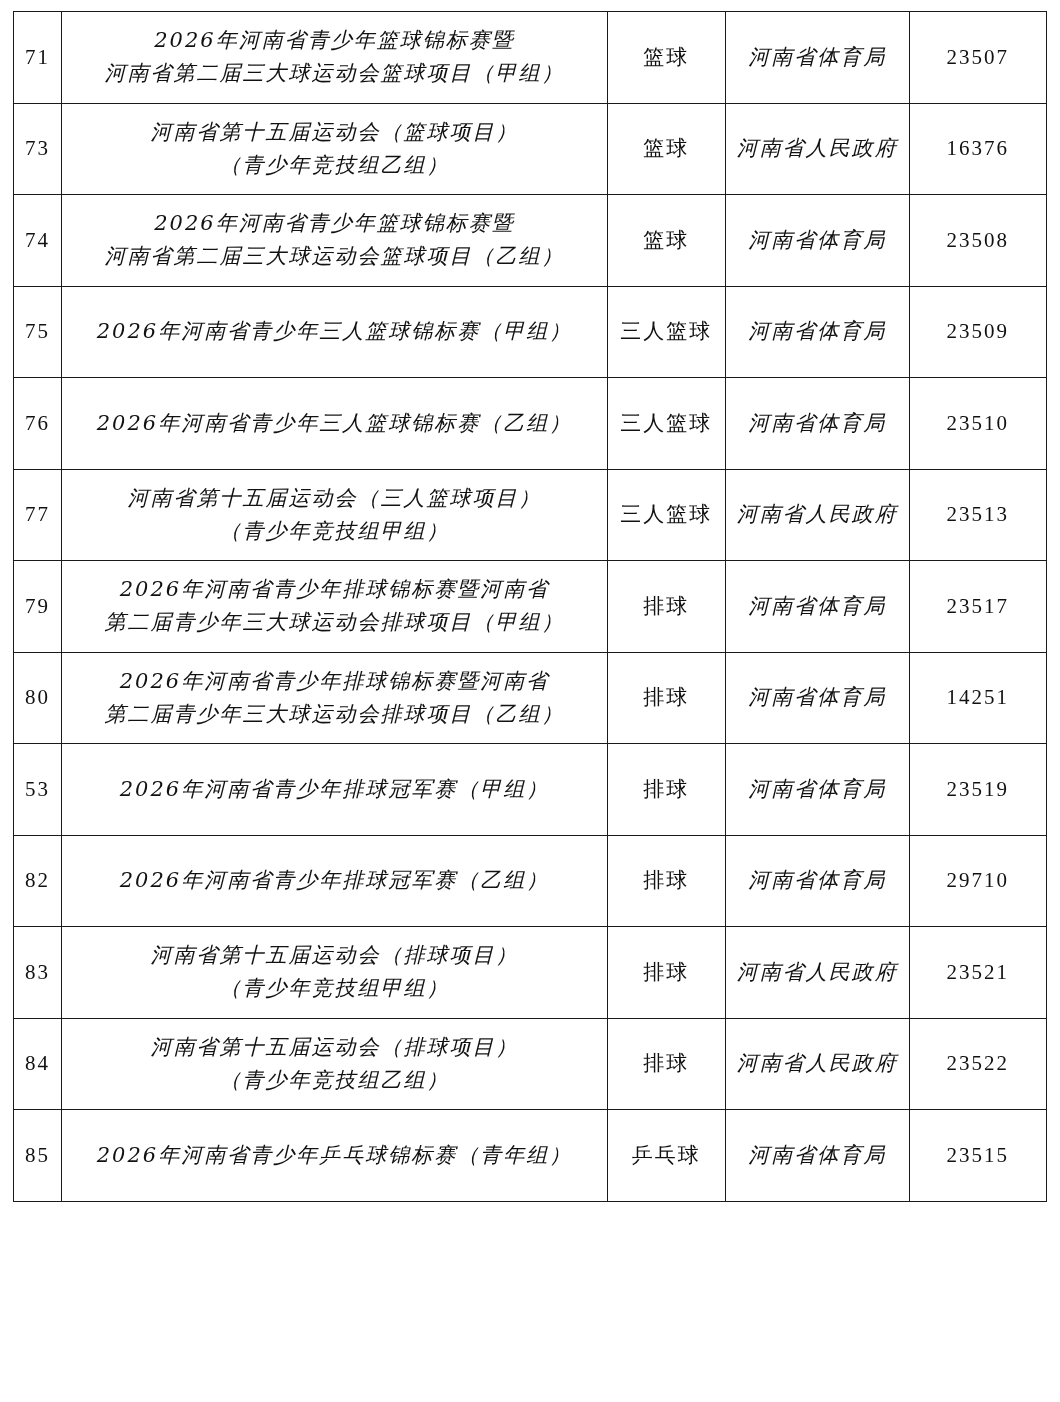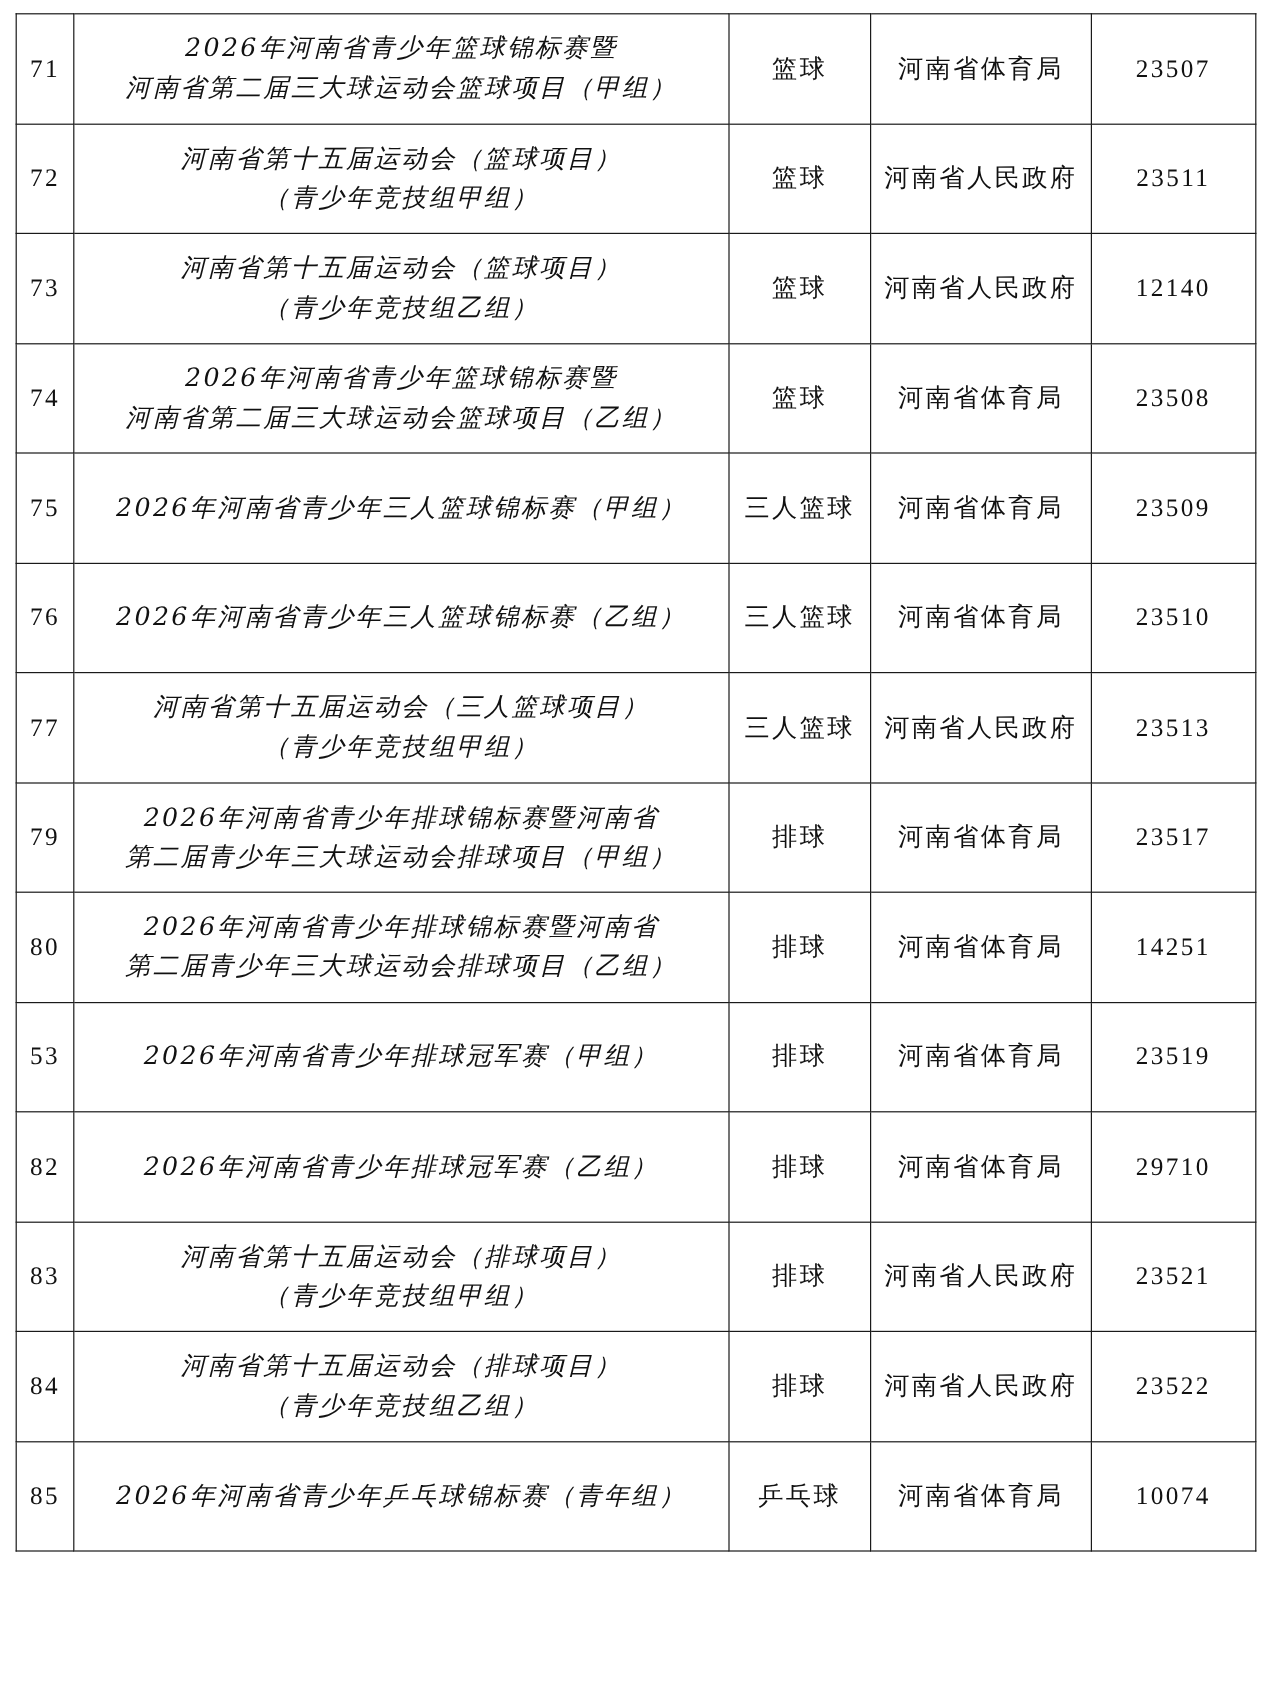--- a/index.html
+++ b/index.html
@@ -42,21 +42,21 @@
       font-family: "Liberation Serif", "DejaVu Serif", serif;
       font-size: 22px;
       letter-spacing: 0;
     }
     .name-line {
       display: block;
       white-space: nowrap;
       font-style: italic;
     }
     .cell-no { letter-spacing: 0; font-family: "Liberation Serif", serif; font-size: 22px; }
-    .cell-org { letter-spacing: 3px; }
+    .cell-org { letter-spacing: 3px; font-style: italic; }
     .cell-sport { letter-spacing: 4px; }
     .cell-name { letter-spacing: 3px; }
   </style>
 </head>
 <body>
 
 <table class="doc-table">
   <colgroup>
     <col class="col-no">
     <col class="col-name">
@@ -70,40 +70,30 @@
       <td class="cell-no">71</td>
       <td class="cell-name">
         <span class="name-line">2026年河南省青少年篮球锦标赛暨</span>
         <span class="name-line">河南省第二届三大球运动会篮球项目（甲组）</span>
       </td>
       <td class="cell-sport">篮球</td>
       <td class="cell-org">河南省体育局</td>
       <td class="num">23507</td>
     </tr>
 
-    <tr>
-      <td class="cell-no">72</td>
-      <td class="cell-name">
-        <span class="name-line">河南省第十五届运动会（篮球项目）</span>
-        <span class="name-line">（青少年竞技组甲组）</span>
-      </td>
-      <td class="cell-sport">篮球</td>
-      <td class="cell-org">河南省人民政府</td>
-      <td class="num">23511</td>
-    </tr>
 
     <tr>
       <td class="cell-no">73</td>
       <td class="cell-name">
         <span class="name-line">河南省第十五届运动会（篮球项目）</span>
         <span class="name-line">（青少年竞技组乙组）</span>
       </td>
       <td class="cell-sport">篮球</td>
       <td class="cell-org">河南省人民政府</td>
-      <td class="num">12140</td>
+      <td class="num">16376</td>
     </tr>
 
     <tr>
       <td class="cell-no">74</td>
       <td class="cell-name">
         <span class="name-line">2026年河南省青少年篮球锦标赛暨</span>
         <span class="name-line">河南省第二届三大球运动会篮球项目（乙组）</span>
       </td>
       <td class="cell-sport">篮球</td>
       <td class="cell-org">河南省体育局</td>
@@ -206,16 +196,16 @@
       <td class="num">23522</td>
     </tr>
 
     <tr>
       <td class="cell-no">85</td>
       <td class="cell-name">
         <span class="name-line">2026年河南省青少年乒乓球锦标赛（青年组）</span>
       </td>
       <td class="cell-sport">乒乓球</td>
       <td class="cell-org">河南省体育局</td>
-      <td class="num">10074</td>
+      <td class="num">23515</td>
     </tr>
   </tbody>
 </table>
 
 </body></html>

